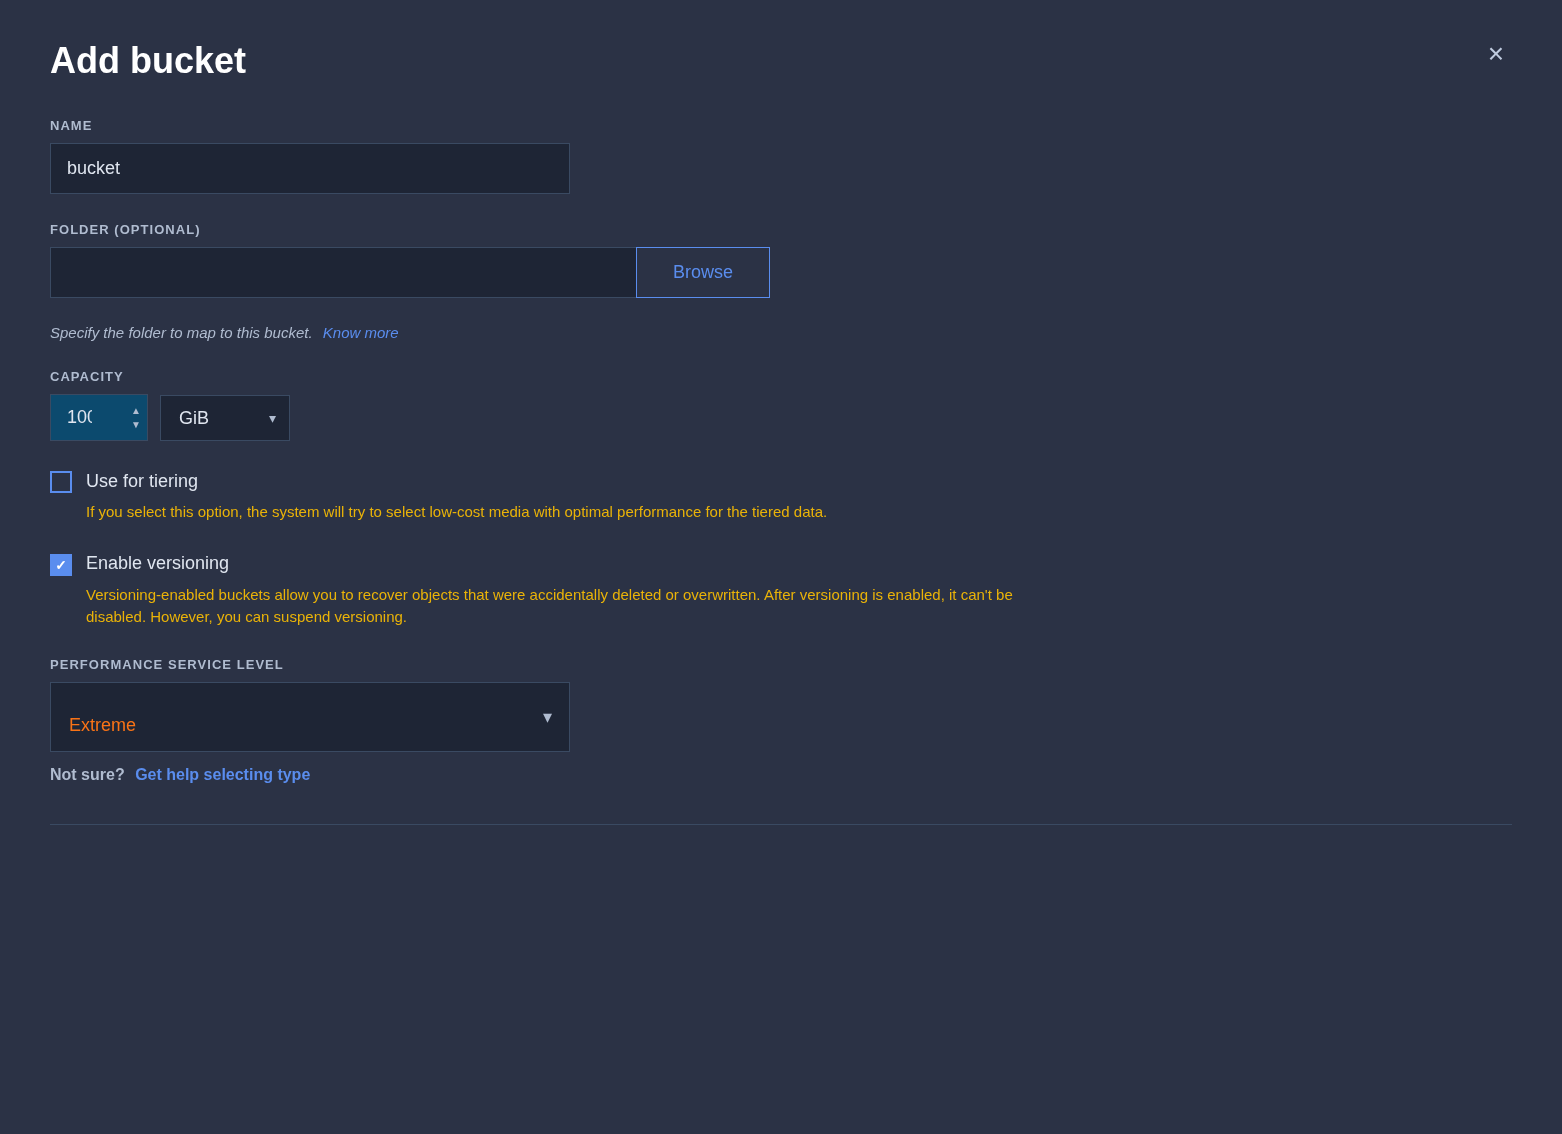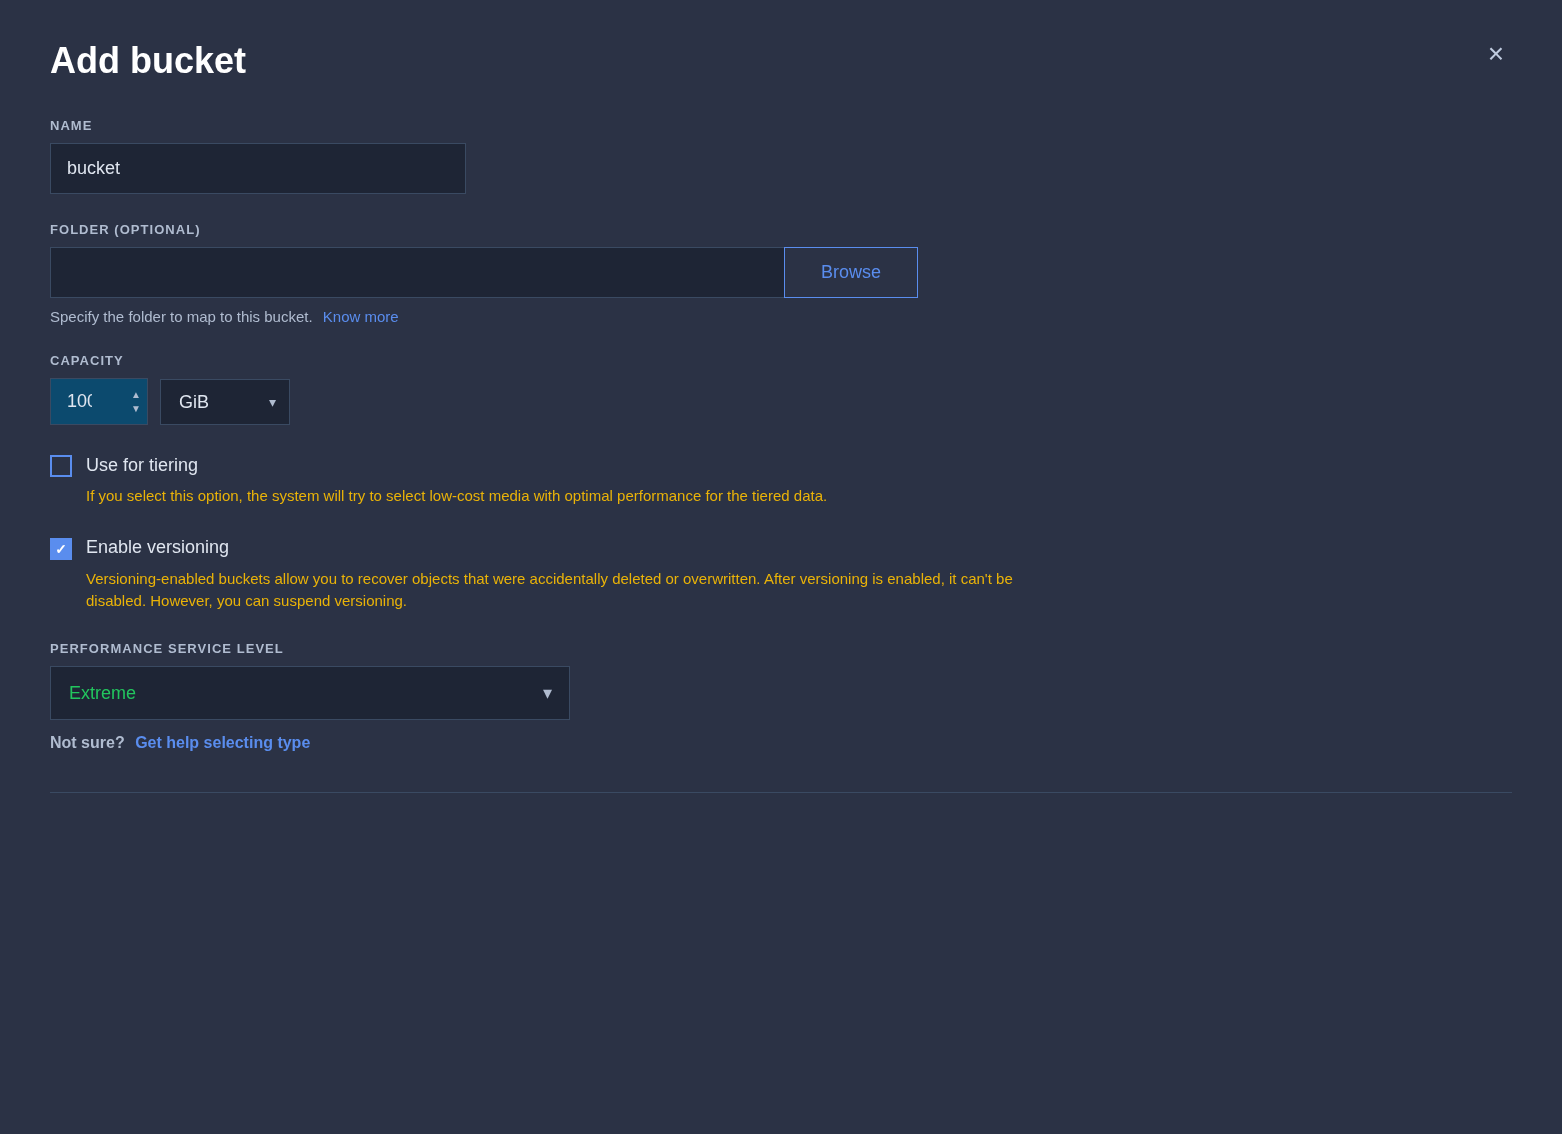--- a/index.html
+++ b/index.html
@@ -61,29 +61,29 @@
       display: block;
     }
 
     .text-input {
       background-color: #1e2535;
       border: 1.5px solid #3a4a62;
       color: #e0e6f0;
       font-size: 18px;
       padding: 14px 16px;
       outline: none;
-      width: 416px;
+      width: 520px;
       display: block;
     }
 
     .folder-row {
       display: flex;
       align-items: flex-end;
       gap: 0;
-      width: 868px;
+      width: 720px;
     }
 
     .folder-input {
       background-color: #1e2535;
       border: 1.5px solid #3a4a62;
       border-right: none;
       color: #e0e6f0;
       font-size: 18px;
       padding: 14px 16px;
       outline: none;
@@ -97,21 +97,22 @@
       font-size: 18px;
       font-weight: 500;
       padding: 14px 36px;
       cursor: pointer;
       white-space: nowrap;
     }
 
     .field-hint {
       font-size: 15px;
       color: #b0bcd0;
-      margin-top: 10px;
+      margin-top: 26px;
+      font-style: italic;
     }
 
     .field-hint a {
       color: #5a8dee;
       text-decoration: none;
       margin-left: 6px;
     }
 
     .capacity-row {
       display: flex;
@@ -236,23 +237,23 @@
     .performance-select-wrap {
       position: relative;
       display: inline-flex;
       align-items: center;
       width: 520px;
     }
 
     .performance-select {
       background-color: #1e2535;
       border: 1.5px solid #3a4a62;
-      color: #22c55e;
-      font-size: 18px;
-      padding: 16px 50px 16px 18px;
+      color: #f97316;
+      font-size: 18px;
+      padding: 32px 50px 16px 18px;
       outline: none;
       cursor: pointer;
       appearance: none;
       -webkit-appearance: none;
       width: 100%;
     }
 
     .performance-chevron {
       position: absolute;
       right: 18px;

